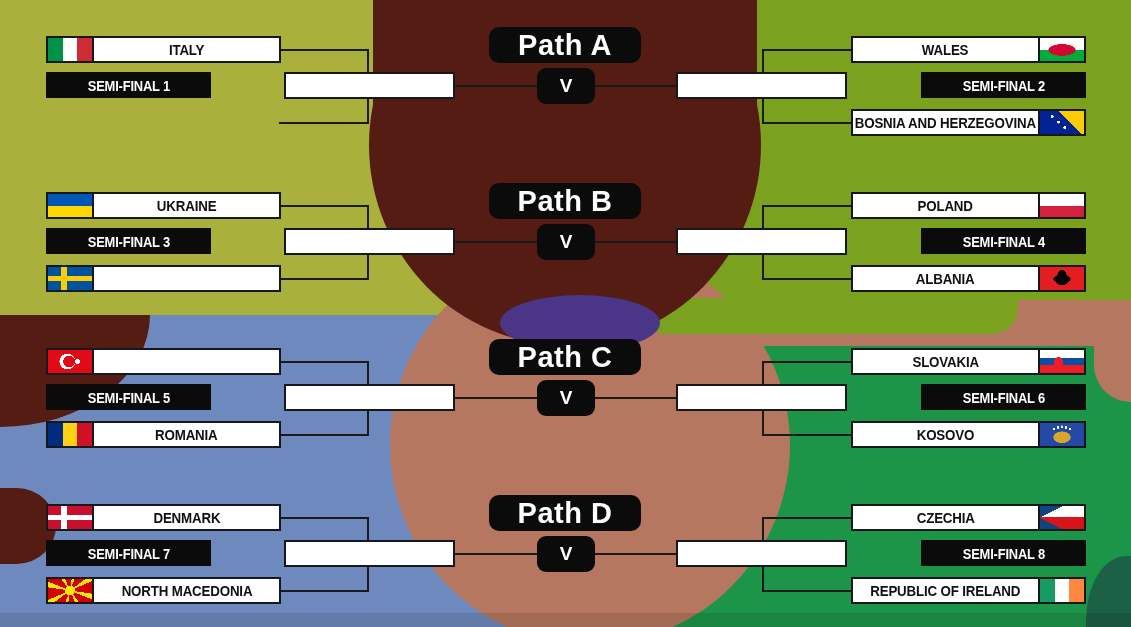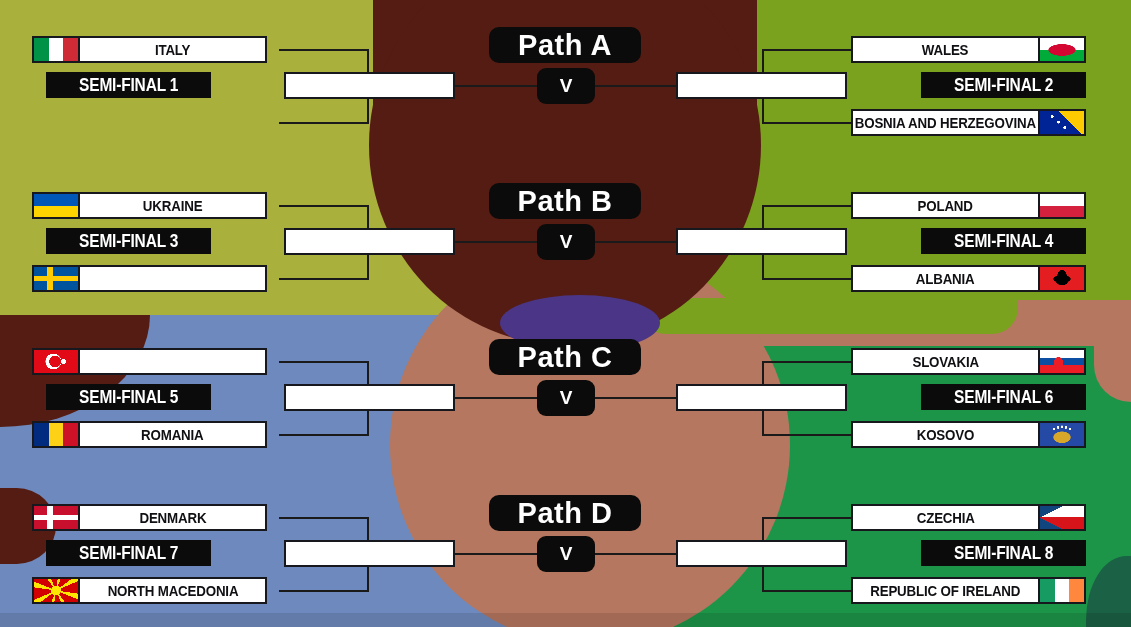--- a/index.html
+++ b/index.html
@@ -21,32 +21,32 @@
   .bl-wedge2{left:0;top:488px;width:56px;height:76px;border-top-right-radius:70% 50%;border-bottom-right-radius:70% 50%;}
   .br-tan-right{left:1094px;top:330px;width:37px;height:72px;border-bottom-left-radius:40px;}
   .dark-corner{left:1086px;top:556px;width:45px;height:71px;border-top-left-radius:90%;}
   .shade{left:0;top:613px;width:1131px;height:14px;background:rgba(0,0,0,.10);}
   
   .block{position:absolute;left:0;width:1131px;height:110px;}
   .p0{top:36px}.p1{top:192px}.p2{top:348px}.p3{top:504px}
   .ln{position:absolute;background:#1a1a1a;height:2px;}
   .ln.v{width:2px;}
   .team{position:absolute;height:27px;background:#fff;border:2px solid #17181d;display:flex;box-sizing:border-box;}
-  .team.left{left:32px;width:235px;}
+  .team.left{left:46px;width:235px;}
   .team.right{left:851px;width:235px;}
   .t1{top:0}.t2{top:73px}
   .name{flex:1;display:flex;align-items:center;justify-content:center;
         font-weight:700;font-size:15.5px;color:#101014;overflow:hidden;}
   .tx{display:inline-block;transform:scaleX(.86);white-space:nowrap;letter-spacing:-.2px;}
   .flag{flex:0 0 44px;height:100%;}
   .team.left .flag{border-right:2px solid #17181d;}
   .team.right .flag{order:2;border-left:2px solid #17181d;}
   .team.right .name{order:1;}
   .semi{position:absolute;top:36px;height:26px;background:#0b0b0b;color:#fff;
-        display:flex;align-items:center;justify-content:center;font-weight:700;font-size:18px;}
+        display:flex;align-items:center;justify-content:center;font-weight:700;font-size:15px;}
   .semi.left{left:46px;width:165px;}
   .semi.right{left:921px;width:165px;}
   .winner{position:absolute;top:36px;height:27px;background:#fff;border:2px solid #17181d;box-sizing:border-box;}
   .winner.left{left:284px;width:171px;}
   .winner.right{left:676px;width:171px;}
   .plabel{position:absolute;left:489px;top:-9px;width:152px;height:36px;background:#0b0b0b;color:#fff;
           border-radius:10px;display:flex;align-items:center;justify-content:center;
           font-weight:800;font-size:29px;letter-spacing:.5px;}
   .vbox{position:absolute;left:537px;top:32px;width:58px;height:36px;background:#0b0b0b;color:#fff;
         border-radius:9px;display:flex;align-items:center;justify-content:center;font-weight:800;font-size:19px;}

